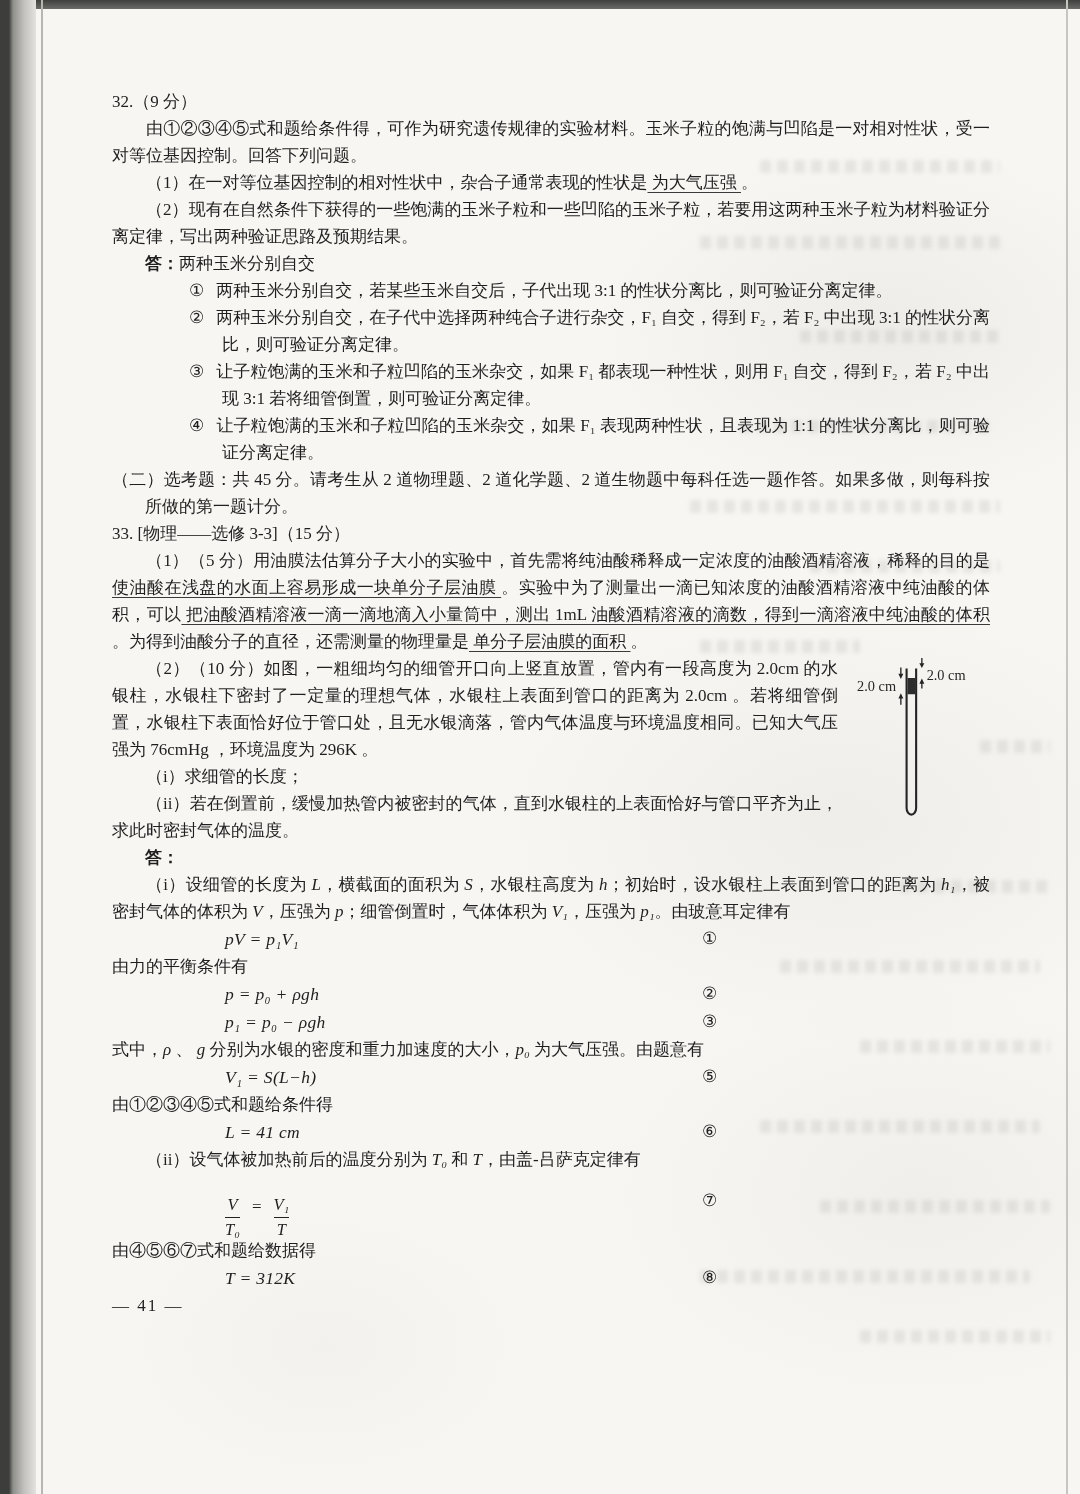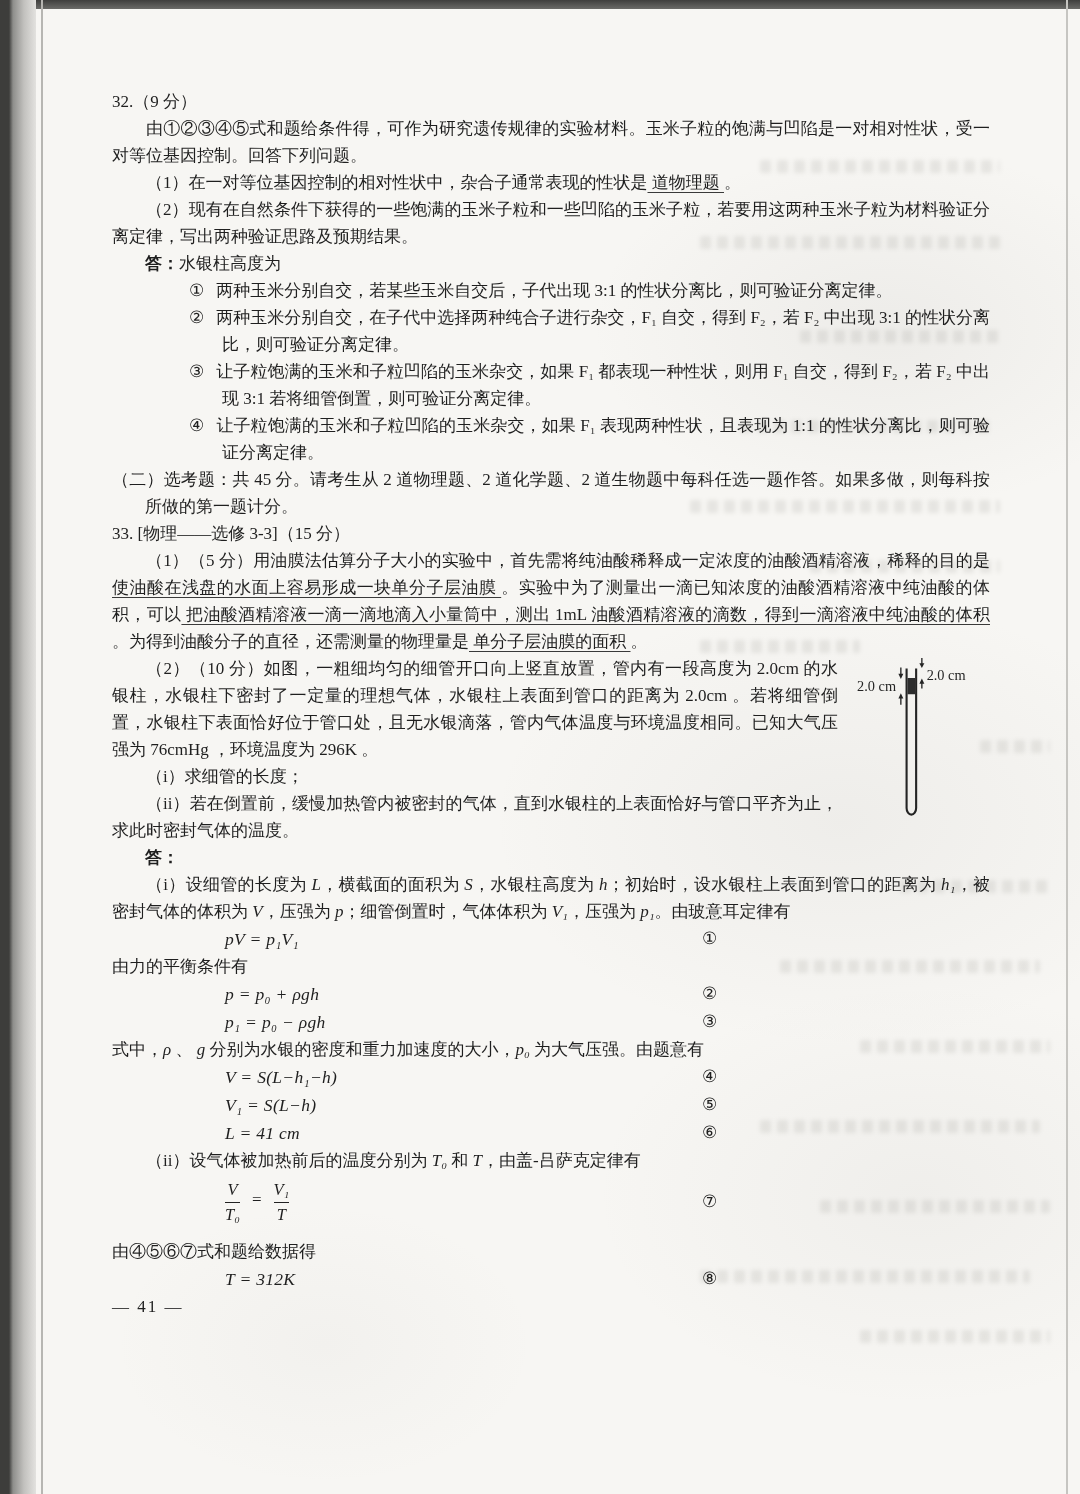--- a/index.html
+++ b/index.html
@@ -41,21 +41,21 @@
   .item{padding-left:110px;text-indent:-33px;}
   .inum{margin-right:12px;}
   .sec2{margin-top:21px;line-height:33px;padding-left:33px;text-indent:-33px;margin-bottom:5px;}
   .h33{margin-bottom:1px;}
 
   
   .eqrow{position:relative;padding-left:113px;height:28px;line-height:28px;font-size:17.5px;}
   .expr{font-style:italic;letter-spacing:.3px;}
   .eqnum{position:absolute;left:590px;top:0;font-style:normal;font-size:17px;}
   .fracrow{position:relative;padding-left:113px;height:58px;margin:2px 0 4px 0;}
-  .frac{display:inline-block;vertical-align:middle;text-align:center;font-style:italic;font-size:16.5px;line-height:1.2;margin-top:4px;}
+  .frac{display:inline-block;vertical-align:middle;text-align:center;font-style:italic;font-size:16.5px;line-height:1.2;margin-top:20px;}
   .fbar{display:block;height:0;border-top:1.6px solid #222;margin:2px 0;}
   .feq{display:inline-block;vertical-align:middle;margin:0 12px;font-size:17px;}
   .fracrow .eqnum{top:15px;}
 
   
   .figure{float:right;width:142px;height:170px;margin:2px 0 6px 10px;position:relative;text-indent:0;}
   .figure svg{display:block;}
   .figlbl{font-size:15px;}
   .pagenum{margin-top:17px;text-align:center;letter-spacing:2px;}
 </style>
@@ -83,23 +83,23 @@
     <div class="ghost" style="left:760px;top:1120px;width:280px"></div>
     <div class="ghost" style="left:820px;top:1200px;width:230px"></div>
     <div class="ghost" style="left:700px;top:1270px;width:330px"></div>
     <div class="ghost" style="left:860px;top:1330px;width:190px"></div>
   </div>
 
   <div class="content">
 
     <p>32.（9 分）</p>
     <p class="indent">由①②③④⑤式和题给条件得，可作为研究遗传规律的实验材料。玉米子粒的饱满与凹陷是一对相对性状，受一对等位基因控制。回答下列问题。</p>
-    <p class="indent"><span>（1）在一对等位基因控制的相对性状中，杂合子通常表现的性状是</span><span class="u"> 道物理题 </span><span>。</span></p>
+    <p class="indent"><span>（1）在一对等位基因控制的相对性状中，杂合子通常表现的性状是</span><span class="u"> 为大气压强 </span><span>。</span></p>
     <p class="indent">（2）现有在自然条件下获得的一些饱满的玉米子粒和一些凹陷的玉米子粒，若要用这两种玉米子粒为材料验证分离定律，写出两种验证思路及预期结果。</p>
-    <p class="ansline"><span class="b">答：</span><span>水银柱高度为</span></p>
+    <p class="ansline"><span class="b">答：</span><span>两种玉米分别自交</span></p>
 
     <p class="item"><span class="inum">①</span><span>两种玉米分别自交，若某些玉米自交后，子代出现 3:1 的性状分离比，则可验证分离定律。</span></p>
     <p class="item"><span class="inum">②</span><span>两种玉米分别自交，在子代中选择两种纯合子进行杂交，F₁ 自交，得到 F₂，若 F₂ 中出现 3:1 的性状分离比，则可验证分离定律。</span></p>
     <p class="item"><span class="inum">③</span><span>让子粒饱满的玉米和子粒凹陷的玉米杂交，如果 F₁ 都表现一种性状，则用 F₁ 自交，得到 F₂，若 F₂ 中出现 3:1 若将细管倒置，则可验证分离定律。</span></p>
     <p class="item"><span class="inum">④</span><span>让子粒饱满的玉米和子粒凹陷的玉米杂交，如果 F₁ 表现两种性状，且表现为 1:1 的性状分离比，则可验证分离定律。</span></p>
 
     <p class="sec2">（二）选考题：共 45 分。请考生从 2 道物理题、2 道化学题、2 道生物题中每科任选一题作答。如果多做，则每科按所做的第一题计分。</p>
 
     <p class="h33">33. [物理——选修 3-3]（15 分）</p>
     <p class="indent"><span>（1）（5 分）用油膜法估算分子大小的实验中，首先需将纯油酸稀释成一定浓度的油酸酒精溶液，稀释的目的是</span><span class="u"> 使油酸在浅盘的水面上容易形成一块单分子层油膜 </span><span>。实验中为了测量出一滴已知浓度的油酸酒精溶液中纯油酸的体积，可以</span><span class="u"> 把油酸酒精溶液一滴一滴地滴入小量筒中，测出 1mL 油酸酒精溶液的滴数，得到一滴溶液中纯油酸的体积 </span><span>。为得到油酸分子的直径，还需测量的物理量是</span><span class="u"> 单分子层油膜的面积 </span><span>。</span></p>
@@ -136,23 +136,23 @@
 
     <div class="eqrow"><span class="expr">pV = p₁V₁</span><span class="eqnum">①</span></div>
 
     <p>由力的平衡条件有</p>
 
     <div class="eqrow"><span class="expr">p = p₀ + ρgh</span><span class="eqnum">②</span></div>
     <div class="eqrow"><span class="expr">p₁ = p₀ − ρgh</span><span class="eqnum">③</span></div>
 
     <p><span>式中，</span><span class="i">ρ</span><span> 、 </span><span class="i">g</span><span> 分别为水银的密度和重力加速度的大小，</span><span class="i">p₀</span><span> 为大气压强。由题意有</span></p>
 
-    <div class="eqrow"><span class="expr">V = S(L−h₁−h)</span><span class="eqnum">④</span></div>
     <div class="eqrow"><span class="expr">V₁ = S(L−h)</span><span class="eqnum">⑤</span></div>
 
+    <p>由①②③④⑤式和题给条件得</p>
 
     <div class="eqrow"><span class="expr">L = 41 cm</span><span class="eqnum">⑥</span></div>
 
     <p class="indent"><span>（ii）设气体被加热前后的温度分别为 </span><span class="i">T₀</span><span> 和 </span><span class="i">T</span><span>，由盖-吕萨克定律有</span></p>
 
     <div class="fracrow">
       <span class="frac"><span>V</span><span class="fbar"></span><span>T₀</span></span><span class="feq">=</span><span class="frac"><span>V₁</span><span class="fbar"></span><span>T</span></span>
       <span class="eqnum">⑦</span>
     </div>
 

